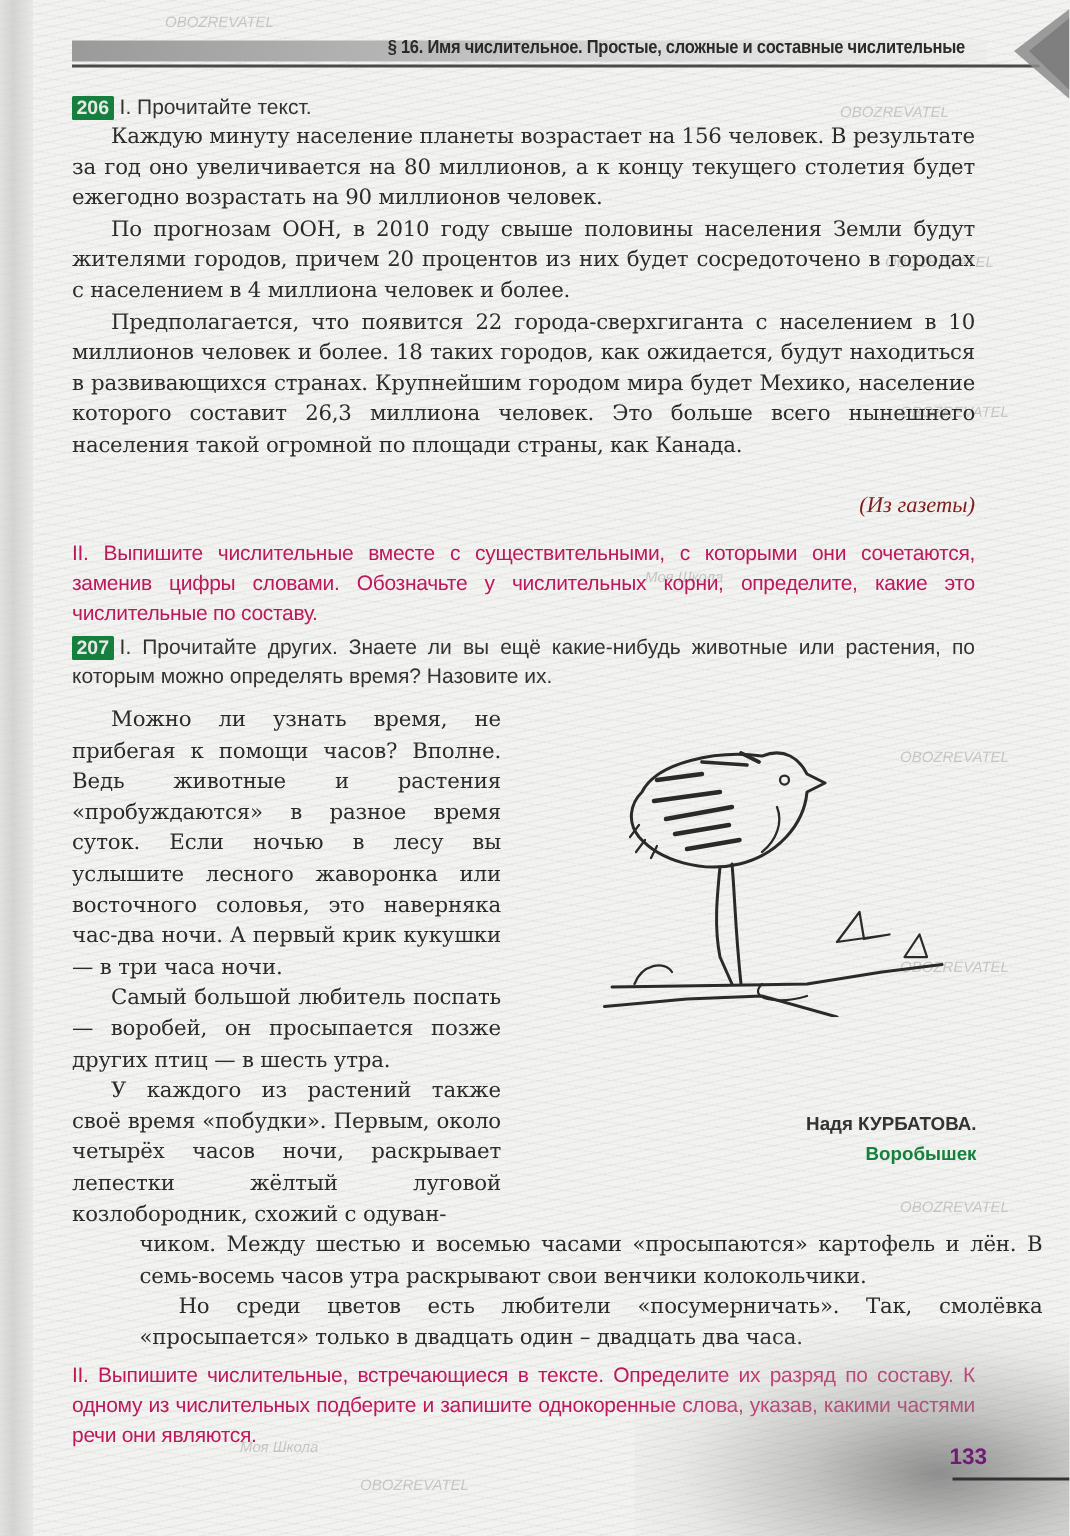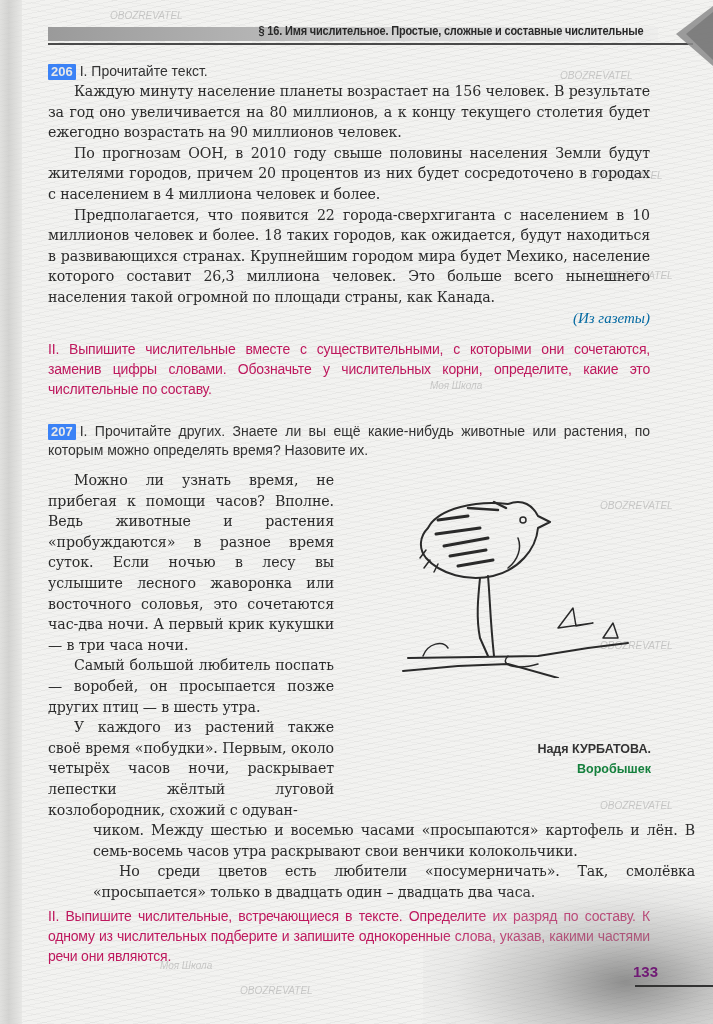--- a/index.html
+++ b/index.html
@@ -37,32 +37,32 @@
   }
   .header-arrow {
     position: absolute; right: 0; top: 0; width: 55px; height: 72px;
   }
   .content { position: absolute; left: 48px; top: 62px; width: 602px; }
   .ex-head {
     font-family: "Liberation Sans", sans-serif; font-size: 14px; line-height: 19px;
     color: #333; transform-origin: left; text-align: justify;
   }
   .ex-num {
-    display: inline-block; background: #3b82f6; color: #e8e8e8;
+    display: inline-block; background: #15803d; color: #e8e8e8;
     font-family: "Liberation Sans", sans-serif; font-weight: bold; font-size: 13px;
     padding: 0 3px; line-height: 16px; margin-right: 4px; border-radius: 1px;
   }
   .para {
     font-family: "DejaVu Serif", serif; font-size: 14.2px; line-height: 20.6px;
     text-align: justify; text-indent: 26px; margin: 0;
     letter-spacing: -0.15px; color: #2b2b2b;
   }
   .source {
     font-family: "Liberation Serif", serif; font-style: italic; font-size: 15px;
-    text-align: right; margin-top: 2px; color: #0369a1;
+    text-align: right; margin-top: 21px; color: #7f1d1d;
   }
   .task {
     font-family: "Liberation Sans", sans-serif; font-size: 14px; line-height: 20px;
     text-align: justify; color: #be185d; margin: 12px 0 0 0; letter-spacing: -0.2px;
   }
   .ex207 { position: absolute; left: 48px; top: 422px; width: 602px; }
   .col-text { width: 286px; margin-top: 10px; }
   .col-text .para { font-size: 14.2px; line-height: 20.6px; letter-spacing: -0.1px; }
   .full-text { width: 602px; margin-left: 45px; }
   .picture {
@@ -126,21 +126,21 @@
   <p class="para">Предполагается, что появится 22 города-сверхгиганта с населением в 10 миллионов человек и более. 18 таких городов, как ожидается, будут находиться в развивающихся странах. Крупнейшим городом мира будет Мехико, население которого составит 26,3 миллиона человек. Это больше всего нынешнего населения такой огромной по площади страны, как Канада.</p>
   <div class="source">(Из газеты)</div>
   <p class="task">II. Выпишите числительные вместе с существительными, с которыми они сочетаются, заменив цифры словами. Обозначьте у числительных корни, определите, какие это числительные по составу.</p>
 </div>
 
 <div class="ex207">
   <div class="ex-head">
     <span class="ex-num">207</span><span>I. Прочитайте других. Знаете ли вы ещё какие-нибудь животные или растения, по которым можно определять время? Назовите их.</span>
   </div>
   <div class="col-text">
-    <p class="para">Можно ли узнать время, не прибегая к помощи часов? Вполне. Ведь животные и растения «пробуждаются» в разное время суток. Если ночью в лесу вы услышите лесного жаворонка или восточного соловья, это сочетаются час-два ночи. А первый крик кукушки — в три часа ночи.</p>
+    <p class="para">Можно ли узнать время, не прибегая к помощи часов? Вполне. Ведь животные и растения «пробуждаются» в разное время суток. Если ночью в лесу вы услышите лесного жаворонка или восточного соловья, это наверняка час-два ночи. А первый крик кукушки — в три часа ночи.</p>
     <p class="para">Самый большой любитель поспать — воробей, он просыпается позже других птиц — в шесть утра.</p>
     <p class="para">У каждого из растений также своё время «побудки». Первым, около четырёх часов ночи, раскрывает лепестки жёлтый луговой козлобородник, схожий с одуван-</p>
   </div>
   <div class="full-text">
     <p class="para" style="text-indent:0">чиком. Между шестью и восемью часами «просыпаются» картофель и лён. В семь-восемь часов утра раскрывают свои венчики колокольчики.</p>
     <p class="para">Но среди цветов есть любители «посумерничать». Так, смолёвка «просыпается» только в двадцать один – двадцать два часа.</p>
   </div>
   <p class="task" style="margin-top:4px">II. Выпишите числительные, встречающиеся в тексте. Определите их разряд по составу. К одному из числительных подберите и запишите однокоренные слова, указав, какими частями речи они являются.</p>
 </div>
 

